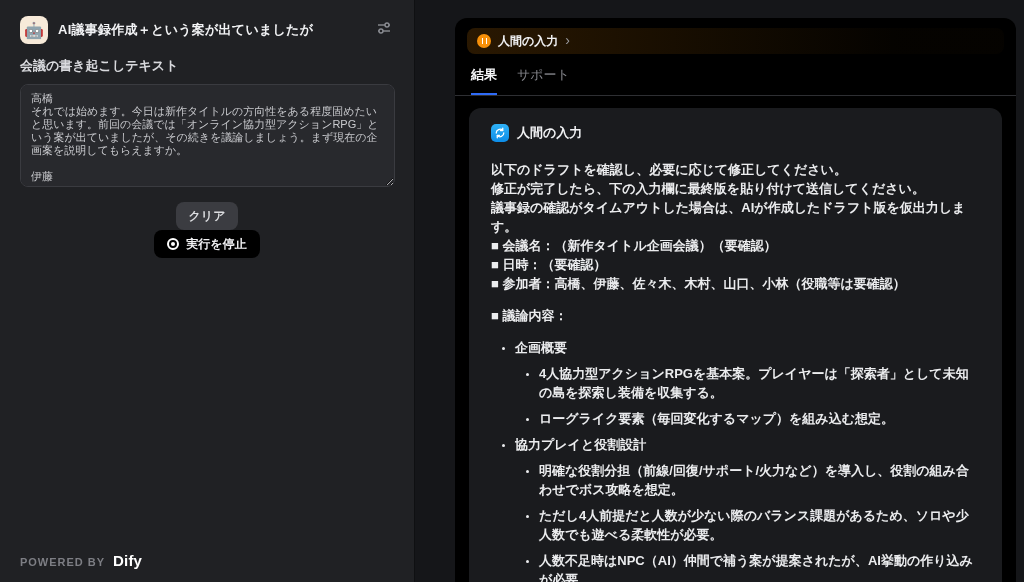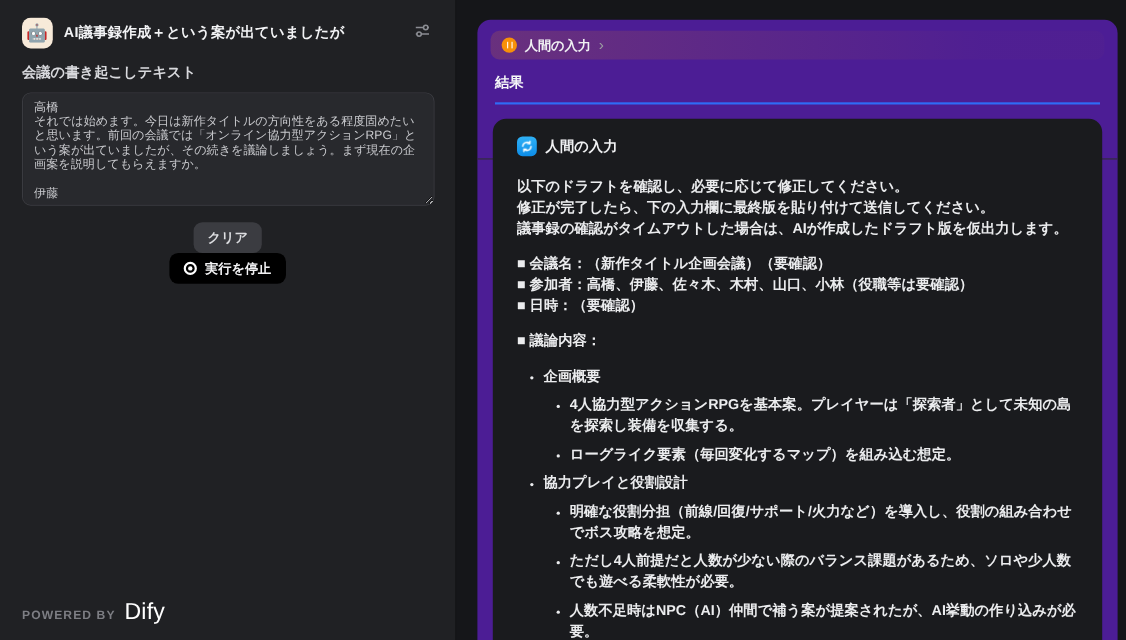--- a/index.html
+++ b/index.html
@@ -43,59 +43,59 @@
   }
   .btn.stop { background: #000000; color: #f2f2f4; gap: 7px; }
   .stop-icon { width: 12px; height: 12px; border-radius: 50%; border: 2px solid #fff; position: relative; flex: none; }
   .stop-icon::after {
     content: ""; position: absolute; left: 50%; top: 50%; width: 4px; height: 4px;
     margin: -2px 0 0 -2px; border-radius: 50%; background: #fff;
   }
 
   .powered { position: absolute; left: 20px; bottom: 13px; display: flex; align-items: baseline; gap: 8px; }
   .powered-label { font-size: 11px; font-weight: 600; letter-spacing: .09em; color: #7d7e84; }
-  .dify-logo { font-size: 21px; font-weight: 400; color: #ffffff; letter-spacing: .01em; cursor: pointer; }
+  .dify-logo { font-size: 15px; font-weight: 700; color: #ffffff; letter-spacing: .01em; cursor: pointer; }
 
   
   .right-panel {
-    position: absolute; left: 434px; right: 8px; top: 18px; height: 564px;
-    background: #4c1d95; border-radius: 12px 12px 0 0;
+    position: absolute; left: 455px; right: 8px; top: 18px; height: 564px;
+    background: #000000; border-radius: 12px 12px 0 0;
   }
   .banner {
     margin: 10px 12px 0 12px; height: 26px; border-radius: 8px;
     background: linear-gradient(90deg, rgba(247,144,9,.17), rgba(247,144,9,.02) 80%);
     display: flex; align-items: center; gap: 7px; padding: 0 10px; cursor: pointer;
   }
   .status-dot {
     width: 14px; height: 14px; border-radius: 50%; background: #f79009;
     display: flex; align-items: center; justify-content: center; flex: none;
   }
   .pause-bars { width: 5px; height: 6px; border-left: 1.5px solid #fff; border-right: 1.5px solid #fff; }
   .banner-label { font-size: 12px; font-weight: 700; color: #f0f1f3; }
   .banner-chevron { font-size: 14px; color: #9b9ca1; line-height: 1; margin-top: -2px; }
 
-  .rp-tabs { display: flex; gap: 20px; padding: 12px 16px 0 16px; border-bottom: 1px solid #2e2f33; flex-direction: column; }
+  .rp-tabs { display: flex; gap: 20px; padding: 12px 16px 0 16px; border-bottom: 1px solid #2e2f33; }
   .rp-tab { font-size: 13px; padding-bottom: 9px; color: #85868c; cursor: pointer; border-bottom: 2px solid transparent; }
   .rp-tab.active { color: #f5f6f8; font-weight: 700; border-bottom-color: #2f6bf6; }
 
   .result-card {
     position: absolute; left: 14px; right: 14px; top: 90px; bottom: 0;
     background: #1a1b1e; border-radius: 12px 12px 0 0; padding: 16px 22px; overflow: hidden;
   }
   .card-header { display: flex; align-items: center; gap: 8px; }
   .node-icon {
     width: 18px; height: 18px; border-radius: 5px; flex: none;
     background: linear-gradient(180deg, #2fb1f6, #0d8de8);
     display: flex; align-items: center; justify-content: center;
   }
   .node-title { font-size: 13px; font-weight: 700; color: #f0f1f3; }
 
   .card-body { margin-top: 18px; }
   .card-body p { font-size: 13px; font-weight: 600; color: #ebecee; line-height: 19px; }
-  .fields-block { margin-top: 13px; }
+  .fields-block { }
   .discussion-heading { margin-top: 13px; }
   .discussion-list { margin: 13px 0 0 0; padding-left: 24px; list-style: disc; }
   .discussion-list li { font-size: 13px; font-weight: 600; color: #ebecee; line-height: 19px; margin-top: 7px; }
   .discussion-list li::marker { color: #ebecee; font-size: 10px; }
   .discussion-list ul { margin: 4px 0 0 0; padding-left: 24px; list-style: disc; }
 </style>
 </head>
 <body>
 
 <div class="left-panel">
@@ -165,22 +165,22 @@
     </div>
 
     <div class="card-body">
       <div>
           <p>以下のドラフトを確認し、必要に応じて修正してください。</p>
           <p>修正が完了したら、下の入力欄に最終版を貼り付けて送信してください。</p>
           <p>議事録の確認がタイムアウトした場合は、AIが作成したドラフト版を仮出力します。</p>
         </div>
       <div class="fields-block">
           <p>■ 会議名：（新作タイトル企画会議）（要確認）</p>
+          <p>■ 日時：（要確認）</p>
           <p>■ 参加者：高橋、伊藤、佐々木、木村、山口、小林（役職等は要確認）</p>
-          <p>■ 日時：（要確認）</p>
         </div>
       <p class="discussion-heading">■ 議論内容：</p>
       <ul class="discussion-list" id="discussion-list">
           <li>企画概要<ul>
               <li>4人協力型アクションRPGを基本案。プレイヤーは「探索者」として未知の島を探索し装備を収集する。</li>
               <li>ローグライク要素（毎回変化するマップ）を組み込む想定。</li>
             </ul></li>
           <li>協力プレイと役割設計<ul>
               <li>明確な役割分担（前線/回復/サポート/火力など）を導入し、役割の組み合わせでボス攻略を想定。</li>
               <li>ただし4人前提だと人数が少ない際のバランス課題があるため、ソロや少人数でも遊べる柔軟性が必要。</li>

